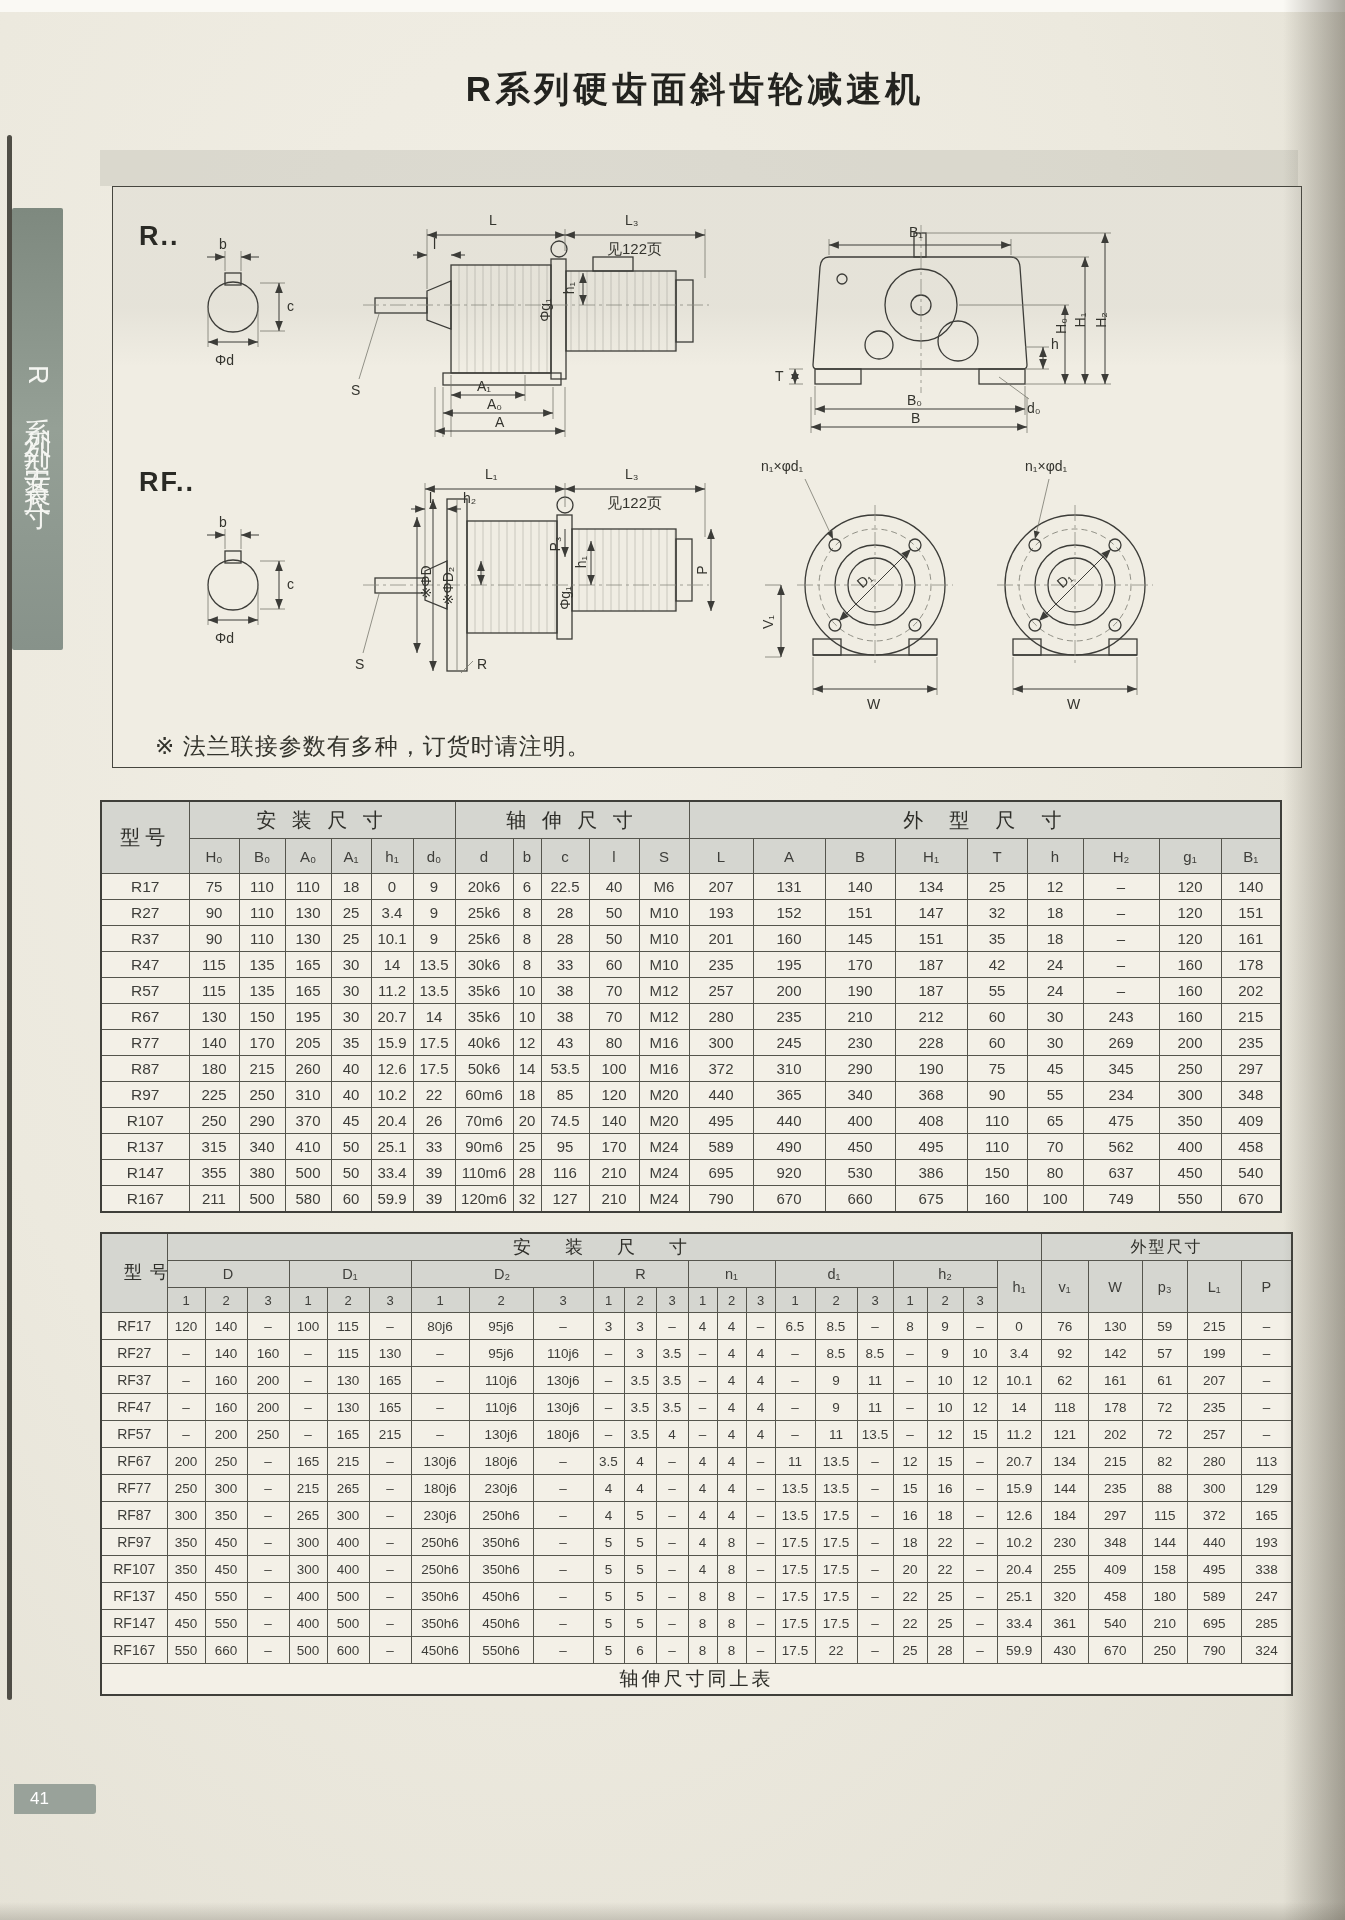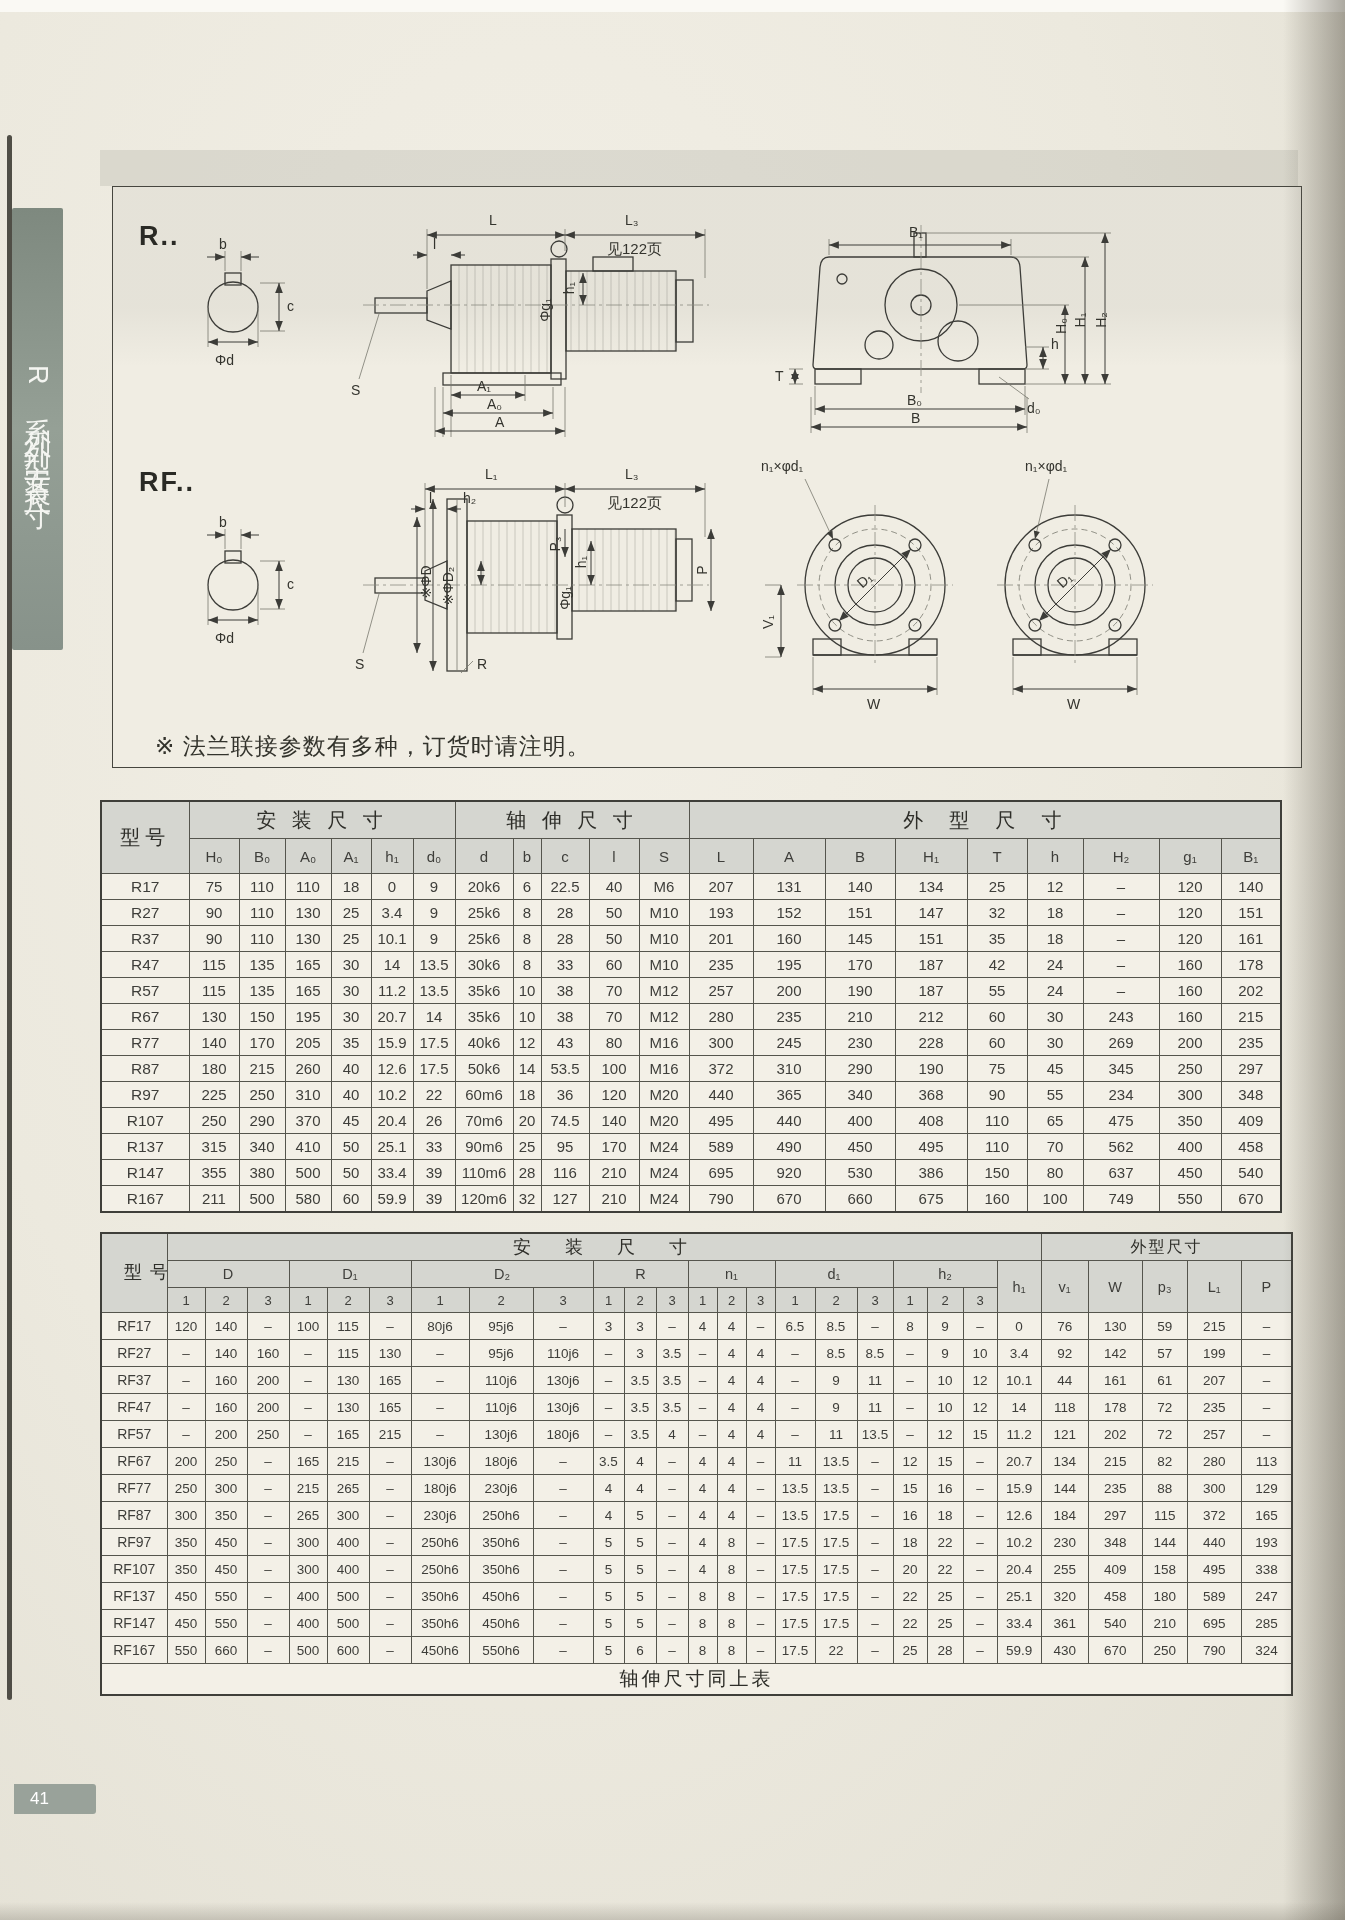--- a/index.html
+++ b/index.html
@@ -66,20 +66,21 @@
   .t2 .foot td{height:30px;font-size:19px;letter-spacing:3px;color:#2e2e29;}
 </style>
 </head>
 <body>
 
 <div class="page">
   <div class="topstrip"></div>
   <div class="spine"></div>
   <div class="bleed"></div>
 
+  <div class="title">R系列硬齿面斜齿轮减速机</div>
 
   <div class="side-tab">
     <span>R系列外型安装尺寸</span>
   </div>
 
   <div class="panel">
     <svg class="dsvg" viewBox="0 0 1188 580" aria-hidden="true">
       <defs>
         <pattern id="hat" width="7" height="7" patternUnits="userSpaceOnUse" patternTransform="rotate(45)">
           <rect width="7" height="7" fill="#efece2"></rect>
@@ -544,21 +545,21 @@
         <tr>
           <td class="mod">R97</td>
           <td>225</td>
           <td>250</td>
           <td>310</td>
           <td>40</td>
           <td>10.2</td>
           <td>22</td>
           <td>60m6</td>
           <td>18</td>
-          <td>36</td>
+          <td>85</td>
           <td>120</td>
           <td>M20</td>
           <td>440</td>
           <td>365</td>
           <td>340</td>
           <td>368</td>
           <td>90</td>
           <td>55</td>
           <td>234</td>
           <td>300</td>
@@ -813,21 +814,21 @@
           <td>–</td>
           <td>4</td>
           <td>4</td>
           <td>–</td>
           <td>9</td>
           <td>11</td>
           <td>–</td>
           <td>10</td>
           <td>12</td>
           <td>10.1</td>
-          <td>44</td>
+          <td>62</td>
           <td>161</td>
           <td>61</td>
           <td>207</td>
           <td>–</td>
         </tr>
         <tr>
           <td class="mod">RF47</td>
           <td>–</td>
           <td>160</td>
           <td>200</td>

